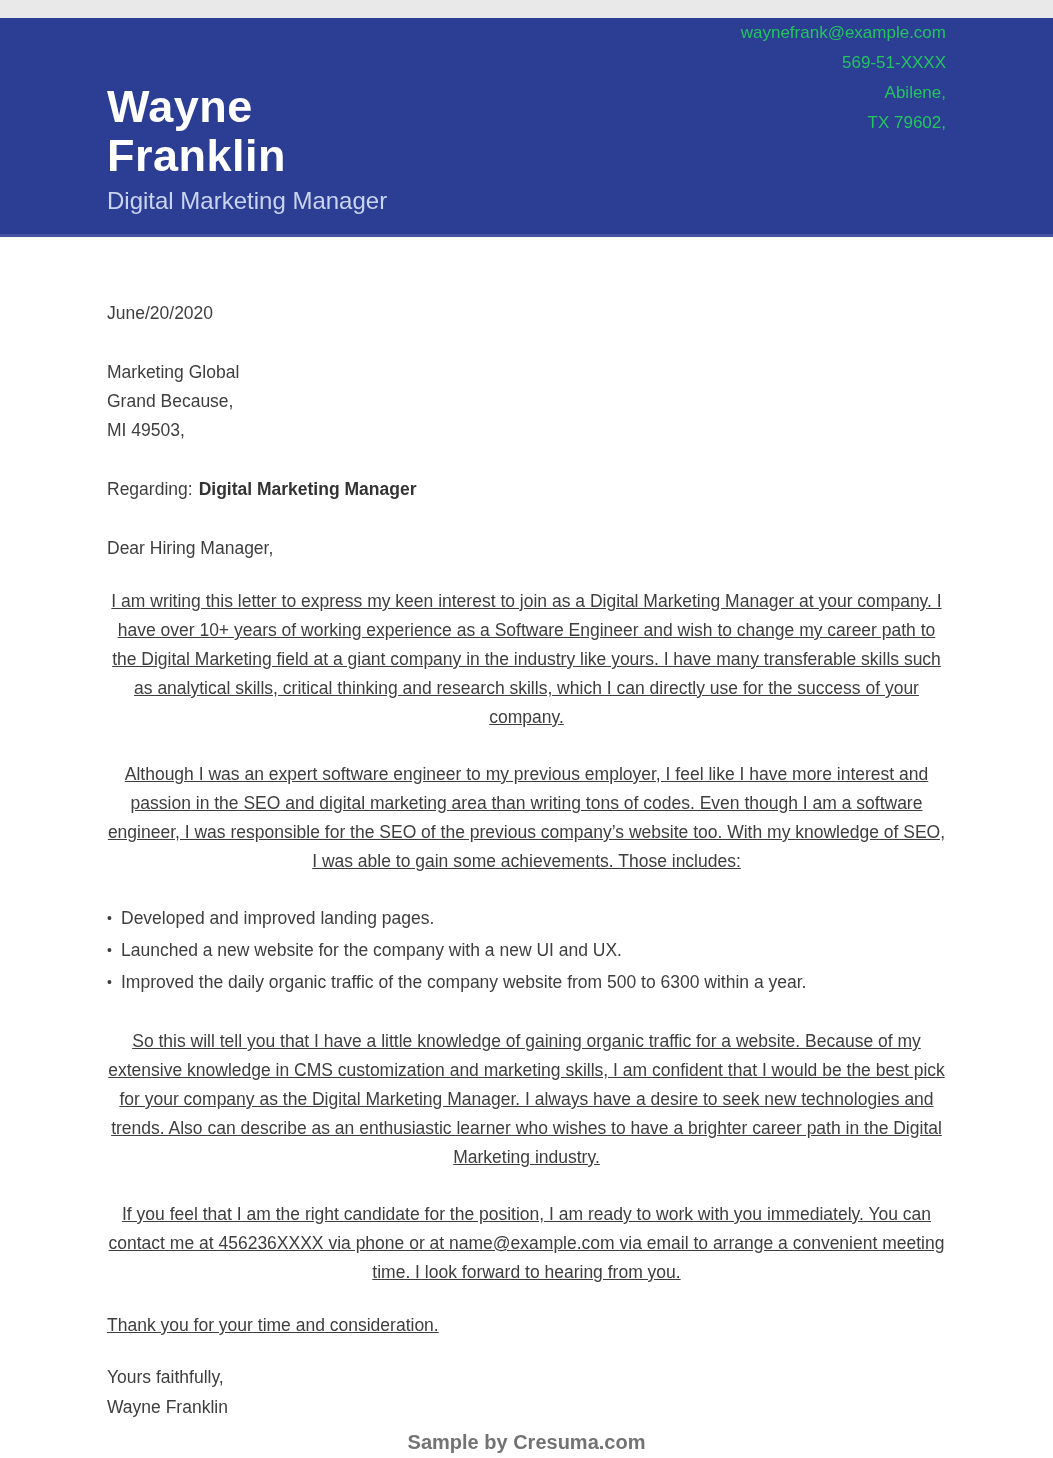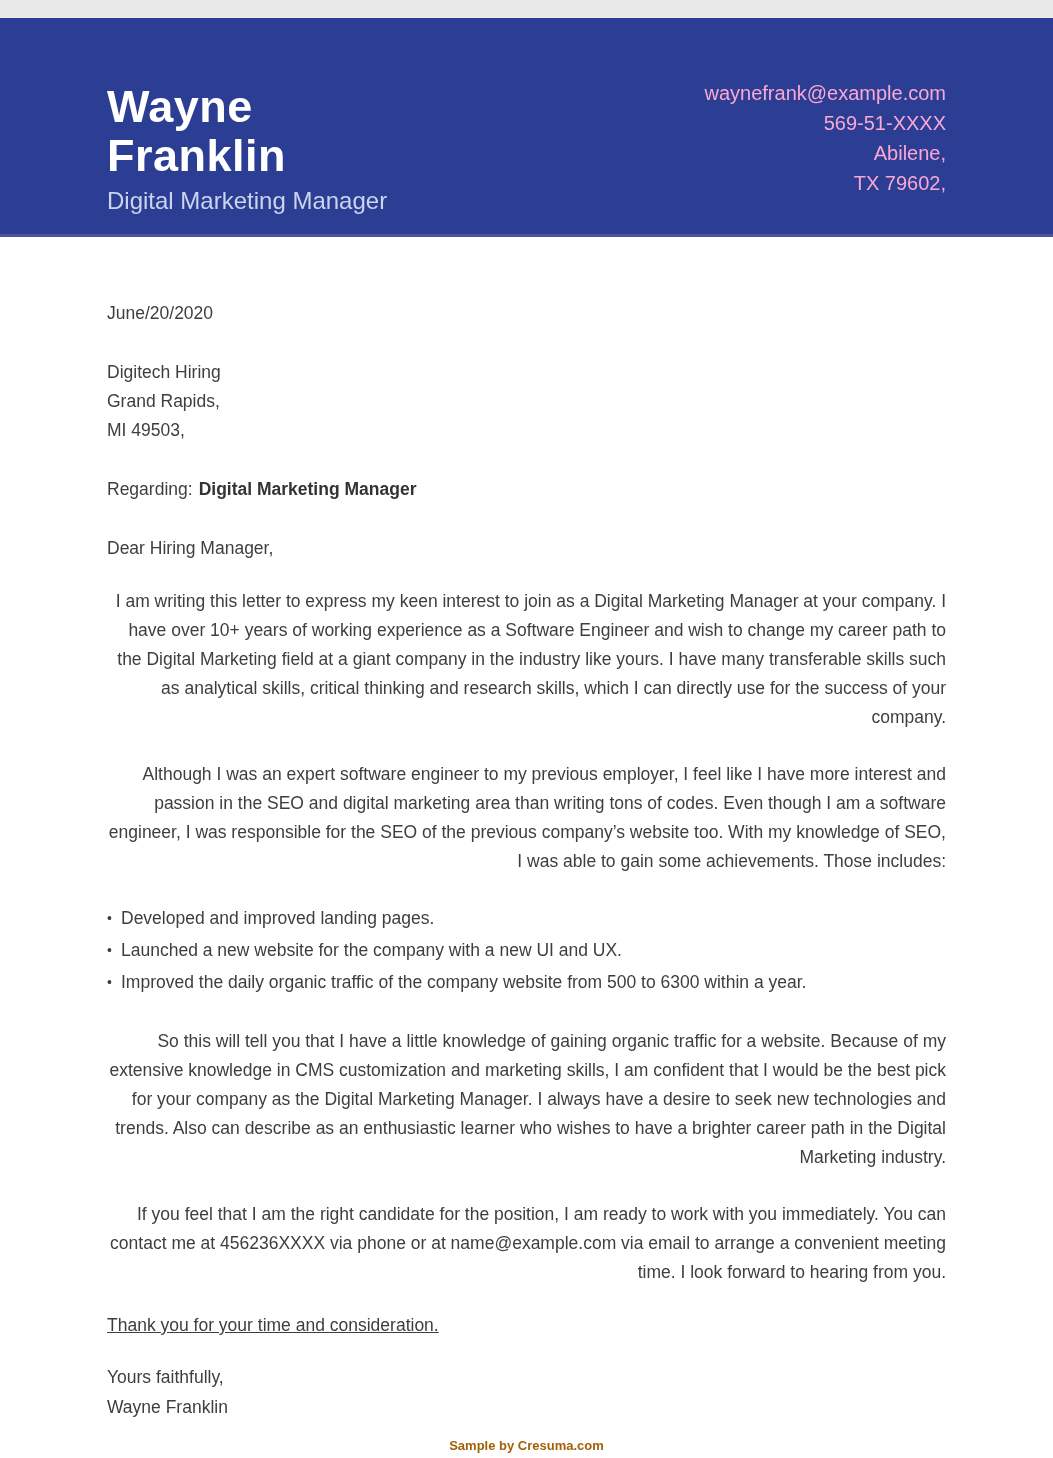--- a/index.html
+++ b/index.html
@@ -34,41 +34,40 @@
     letter-spacing: 0.5px;
   }
   .job-title {
     margin-top: 7px;
     color: #c9d4ee;
     font-size: 24px;
     font-weight: 400;
     line-height: 28px;
   }
   .contact-block {
-    padding-top: 60px;
     text-align: right;
-    color: #f9a8d4;
-    font-size: 20px;
+    color: #22c55e;
+    font-size: 17px;
     line-height: 30px;
   }
 
   
   .body {
     padding: 62px 107px 0 107px;
     color: #3e3e3e;
     font-size: 17.5px;
     line-height: 29px;
   }
   .date { margin-bottom: 30px; }
   .recipient { margin-bottom: 30px; }
   .recipient div { line-height: 29px; }
   .regarding { margin-bottom: 30px; }
   .regarding .regard-value { font-weight: 700; color: #333333; margin-left: 6px; }
   .salutation { margin-bottom: 24px; }
-  .para { margin-bottom: 28px; text-align: right; }
+  .para { margin-bottom: 28px; text-align: center; text-decoration: underline; }
   .bullets { list-style: none; margin: 0 0 30px 0; padding: 0; }
   .bullets li { display: flex; margin-bottom: 3px; }
   .bullets li:last-child { margin-bottom: 0; }
   .bullet-dot {
     width: 14px;
     flex: 0 0 14px;
     font-size: 14px;
     line-height: 29px;
     color: #3e3e3e;
   }
@@ -78,22 +77,22 @@
 
   
   .footer {
     position: absolute;
     left: 0;
     right: 0;
     bottom: 22px;
     text-align: center;
   }
   .footer-link {
-    color: #a16207;
-    font-size: 13px;
+    color: #737373;
+    font-size: 20px;
     font-weight: 700;
     text-decoration: none;
     cursor: pointer;
   }
 </style>
 </head>
 <body>
 
 <div class="page">
 
@@ -109,22 +108,22 @@
       <div>Abilene,</div>
       <div>TX 79602,</div>
     </div>
   </div>
 
   <div class="body">
 
     <div class="date">June/20/2020</div>
 
     <div class="recipient">
-      <div>Digitech Hiring</div>
-      <div>Grand Rapids,</div>
+      <div>Marketing Global</div>
+      <div>Grand Because,</div>
       <div>MI 49503,</div>
     </div>
 
     <div class="regarding">
       <span>Regarding:</span><span class="regard-value">Digital Marketing Manager</span>
     </div>
 
     <div class="salutation">Dear Hiring Manager,</div>
 
     <p class="para">I am writing this letter to express my keen interest to join as a Digital Marketing Manager at your company. I have over 10+ years of working experience as a Software Engineer and wish to change my career path to the Digital Marketing field at a giant company in the industry like yours. I have many transferable skills such as analytical skills, critical thinking and research skills, which I can directly use for the success of your company.</p>

